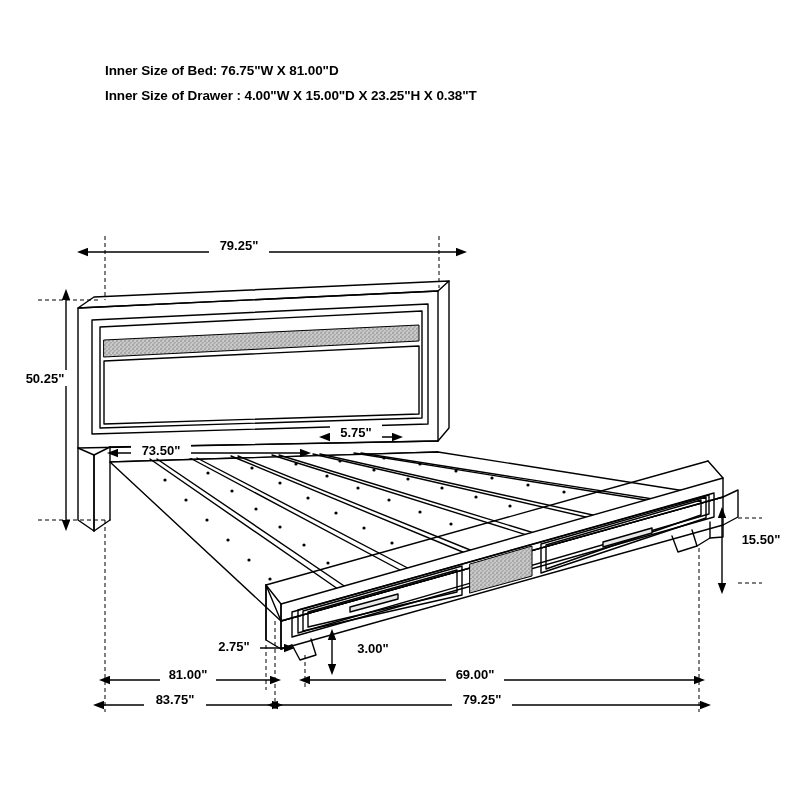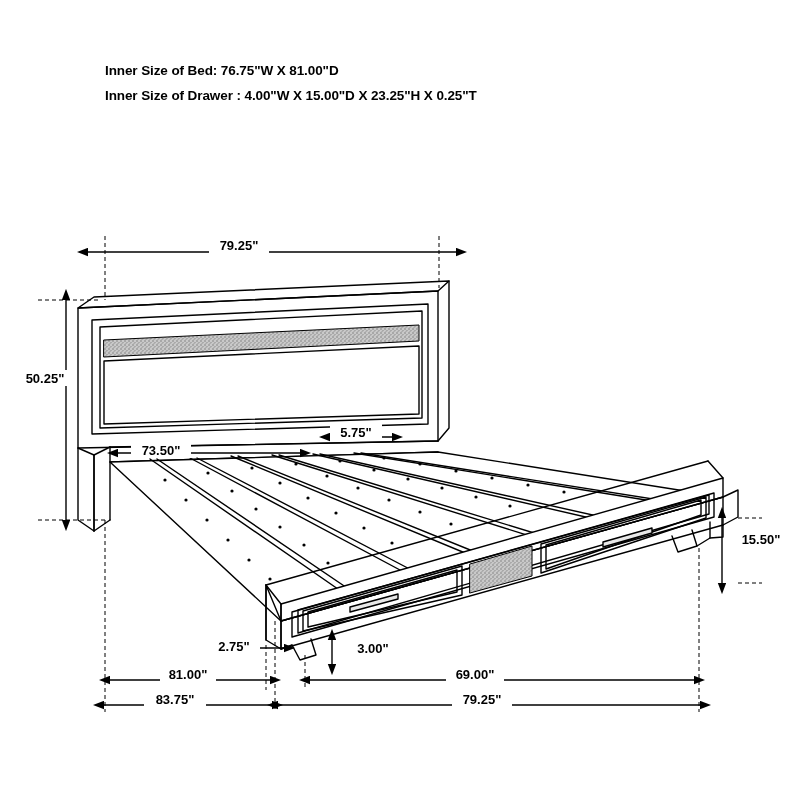--- a/index.html
+++ b/index.html
@@ -39,21 +39,21 @@
     font-weight: bold;
     fill: #000000;
   }
 </style>
 </head>
 <body>
 
 <div id="diagram-root">
 
   <div class="spec-note" id="spec-line-1">Inner Size of Bed: 76.75"W X 81.00"D</div>
-  <div class="spec-note" id="spec-line-2">Inner Size of Drawer : 4.00"W X 15.00"D X 23.25"H X 0.25"T</div>
+  <div class="spec-note" id="spec-line-2">Inner Size of Drawer : 4.00"W X 15.00"D X 23.25"H X 0.38"T</div>
 
   <svg width="800" height="800" viewBox="0 0 800 800">
 
     <defs>
       <marker id="arrowStart" markerWidth="9" markerHeight="9" refX="8" refY="3" orient="auto" markerUnits="strokeWidth">
         <path d="M8,0 L8,6 L0,3 z" fill="#000000"></path>
       </marker>
       <marker id="arrowEnd" markerWidth="9" markerHeight="9" refX="1" refY="3" orient="auto" markerUnits="strokeWidth">
         <path d="M1,0 L1,6 L9,3 z" fill="#000000"></path>
       </marker>

